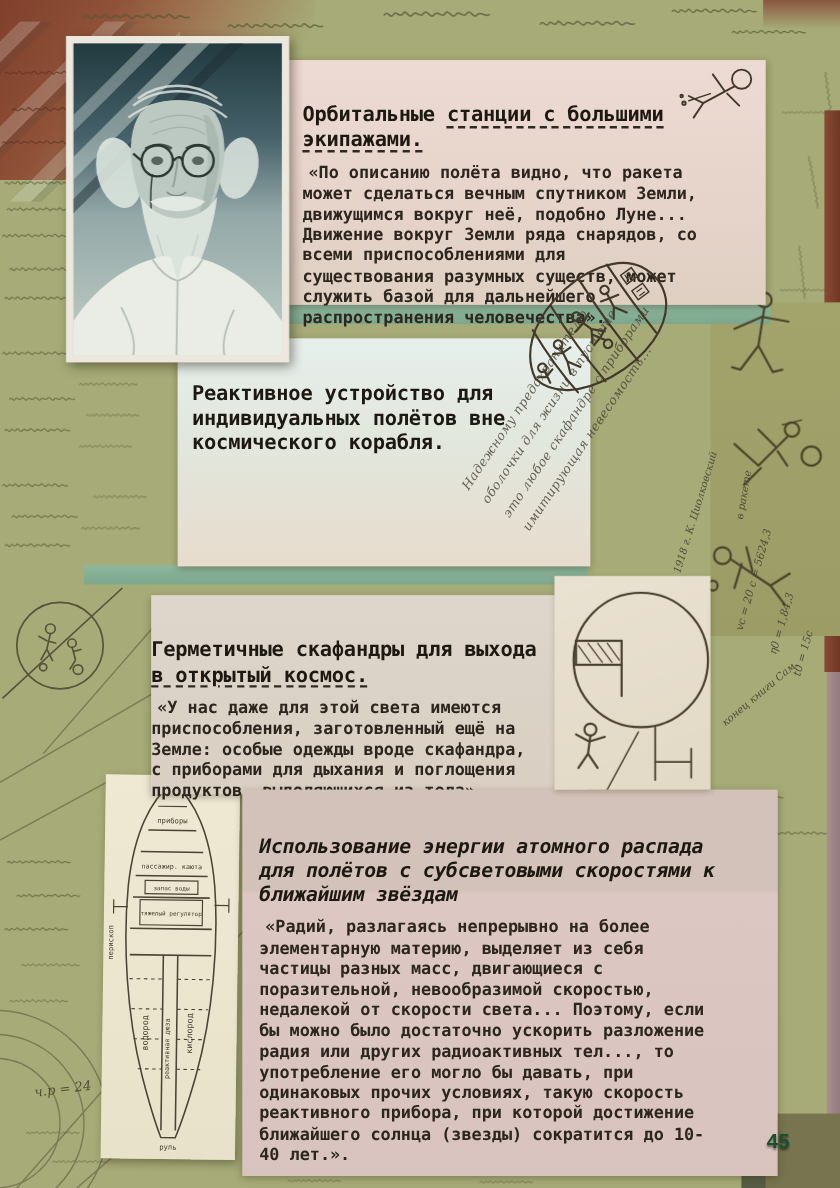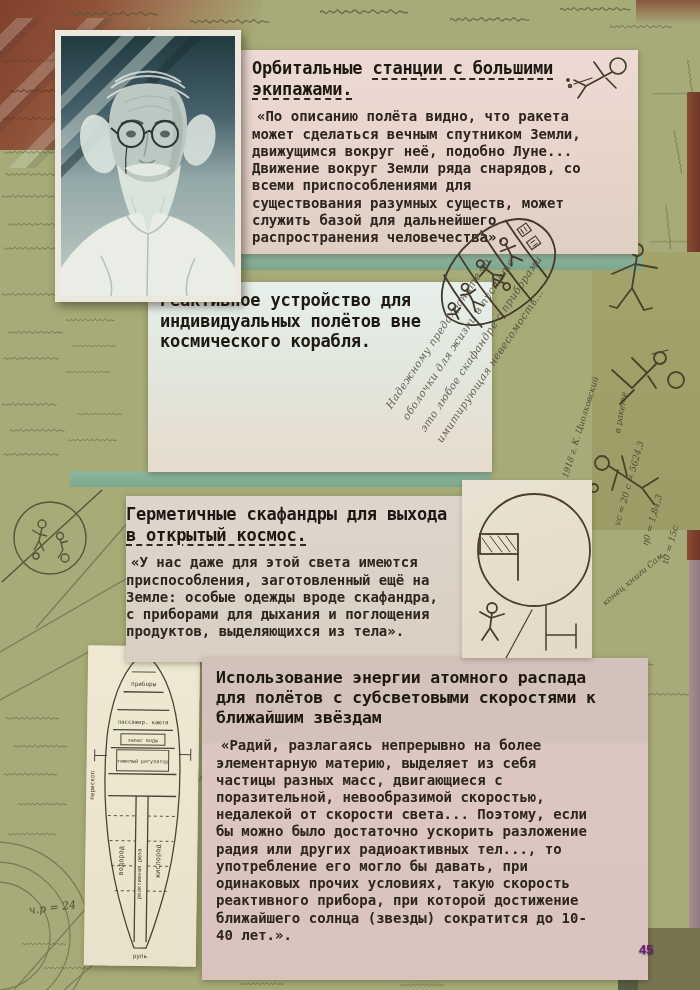--- a/index.html
+++ b/index.html
@@ -36,25 +36,25 @@
   
   .panel{z-index:4;box-sizing:border-box;box-shadow:0 2px 6px rgba(50,40,20,.35);color:#26211a;}
   .panel1{left:238px;top:50px;width:400px;height:204px;padding:8px 14px;
     background:linear-gradient(180deg,#eddad2 0%,#e6d3ca 60%,#dfd0c2 100%);}
   .panel2{left:148px;top:282px;width:344px;height:190px;padding:8px 12px;
     background:linear-gradient(180deg,#e7efec 0%,#e2e7dd 45%,#e7dccd 100%);}
   .panel3{left:126px;top:496px;width:364px;height:166px;padding:8px 0;
     background:linear-gradient(180deg,#ded6cc 0%,#d9cfc2 100%);}
   .panel4{left:202px;top:658px;width:446px;height:322px;padding:10px 14px;
     background:linear-gradient(180deg,#d2c2b9 0%,#d2c2b9 26%,#dcc7c2 27%,#d8c3be 100%);}
-  .sec-title{font-weight:700;font-size:17px;line-height:1.22;color:#1d1912;letter-spacing:-.2px;}
+  .sec-title{font-weight:700;font-size:17px;line-height:1.22;color:#1d1912;letter-spacing:-.2px;margin-top:28px;}
   .panel1 .sec-title{width:340px;}
   .panel2 .sec-title{width:320px;}
   .panel3 .sec-title{width:330px;}
-  .panel4 .sec-title{width:380px;font-size:16.5px;}
+  .panel4 .sec-title{width:380px;font-size:16.5px;font-style:italic;}
   .tu{text-decoration:underline;text-decoration-style:dashed;text-decoration-thickness:2px;
       text-decoration-color:#2e2a23;text-underline-offset:4px;}
   .sec-quote{font-weight:700;font-size:14px;line-height:1.23;margin-top:9px;color:#2c261e;text-indent:5px;}
   .panel1 .sec-quote{width:334px;}
   .panel2 .sec-quote{width:322px;}
   .panel3 .sec-quote{width:318px;}
   .panel4 .sec-quote{width:382px;}
   
   .patch-circle{left:462px;top:480px;width:130px;height:178px;z-index:5;
     background:linear-gradient(160deg,#eae2d2,#e2d9c6);box-shadow:0 2px 5px rgba(50,40,20,.25);}
@@ -64,21 +64,21 @@
   .sketch{z-index:6;pointer-events:none;}
   
   .hw{position:absolute;font-family:"DejaVu Serif", serif;font-style:italic;color:#443c2b;
       transform-origin:0 0;white-space:nowrap;z-index:6;opacity:.85;}
   .diag-note{left:418px;top:260px;width:228px;height:214px;z-index:6;
     transform:rotate(-56deg);transform-origin:50% 50%;
     font-family:"DejaVu Serif", serif;font-style:italic;font-size:10.5px;line-height:1.95;
     color:#474033;letter-spacing:.4px;opacity:.8;}
   .diag-note span{display:block;}
   .page-num{left:639px;top:942px;z-index:7;font-family:"Liberation Sans", sans-serif;
-    font-weight:700;font-size:13px;color:#701a75;text-shadow:0 1px 2px rgba(0,0,0,.55);}
+    font-weight:700;font-size:17px;color:#14532d;text-shadow:0 1px 2px rgba(0,0,0,.55);}
   .decor{left:0;top:0;z-index:2;pointer-events:none;}
 </style>
 </head>
 <body>
 
 <div class="page">
 
   <div class="abs bg-topleft"></div>
   <div class="abs bg-topstripes"></div>
   <div class="abs bg-topright-red"></div>

